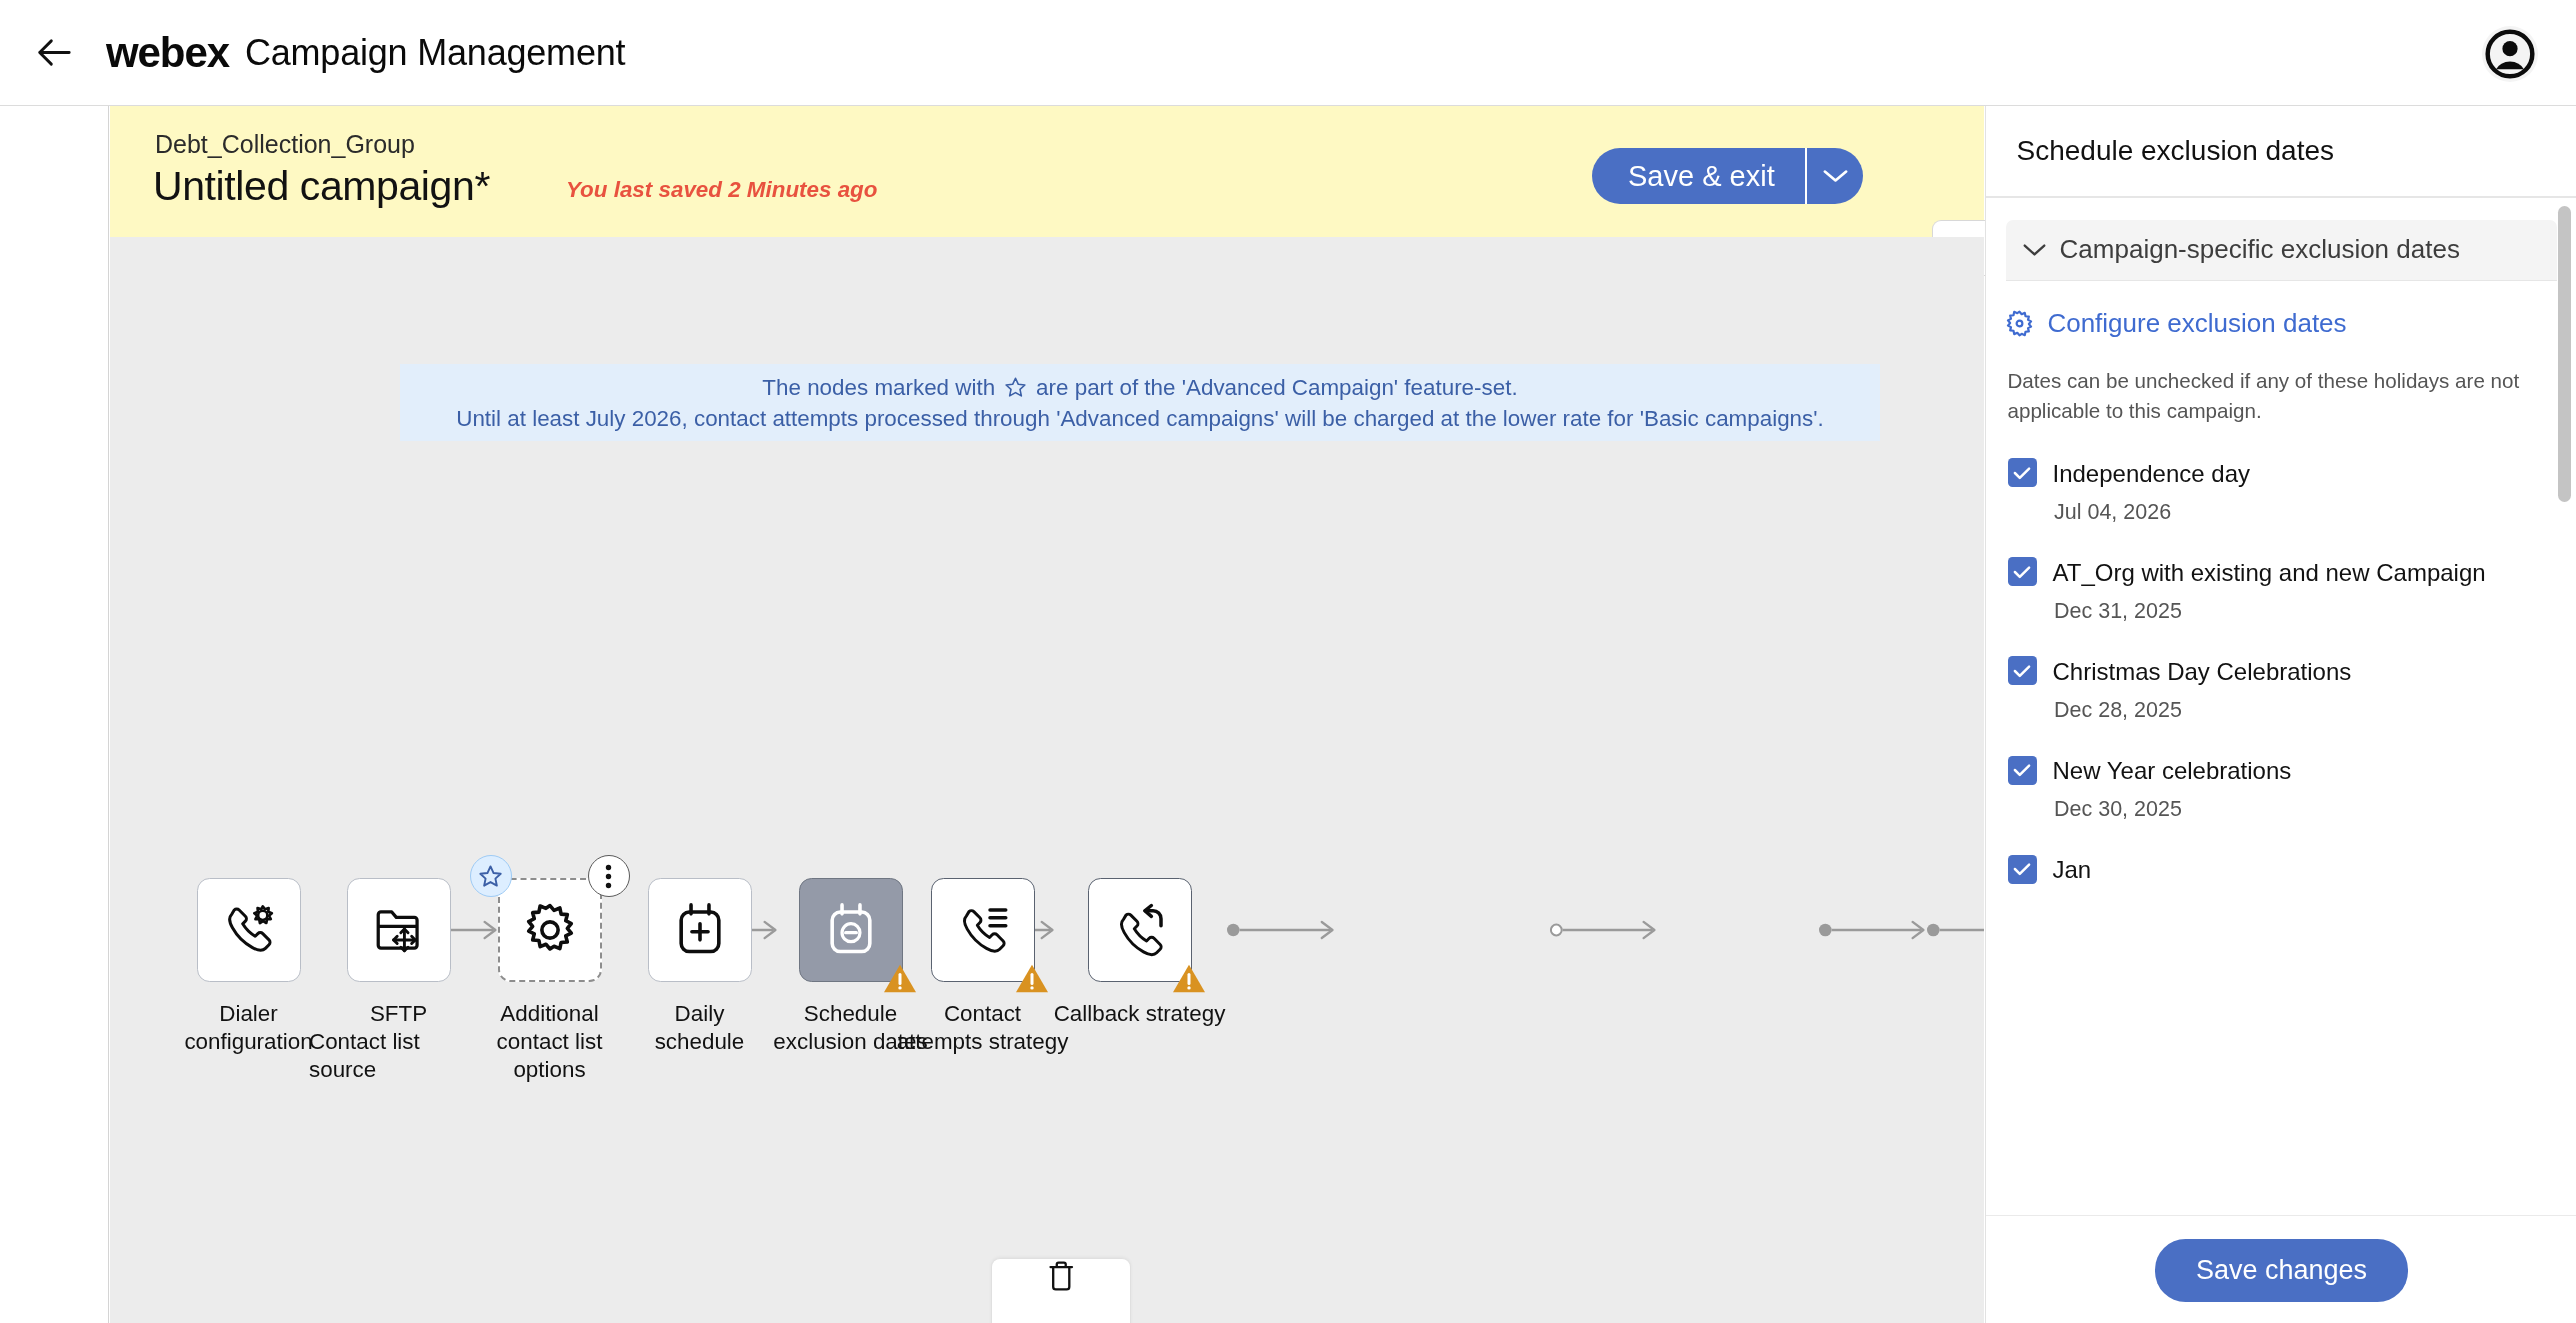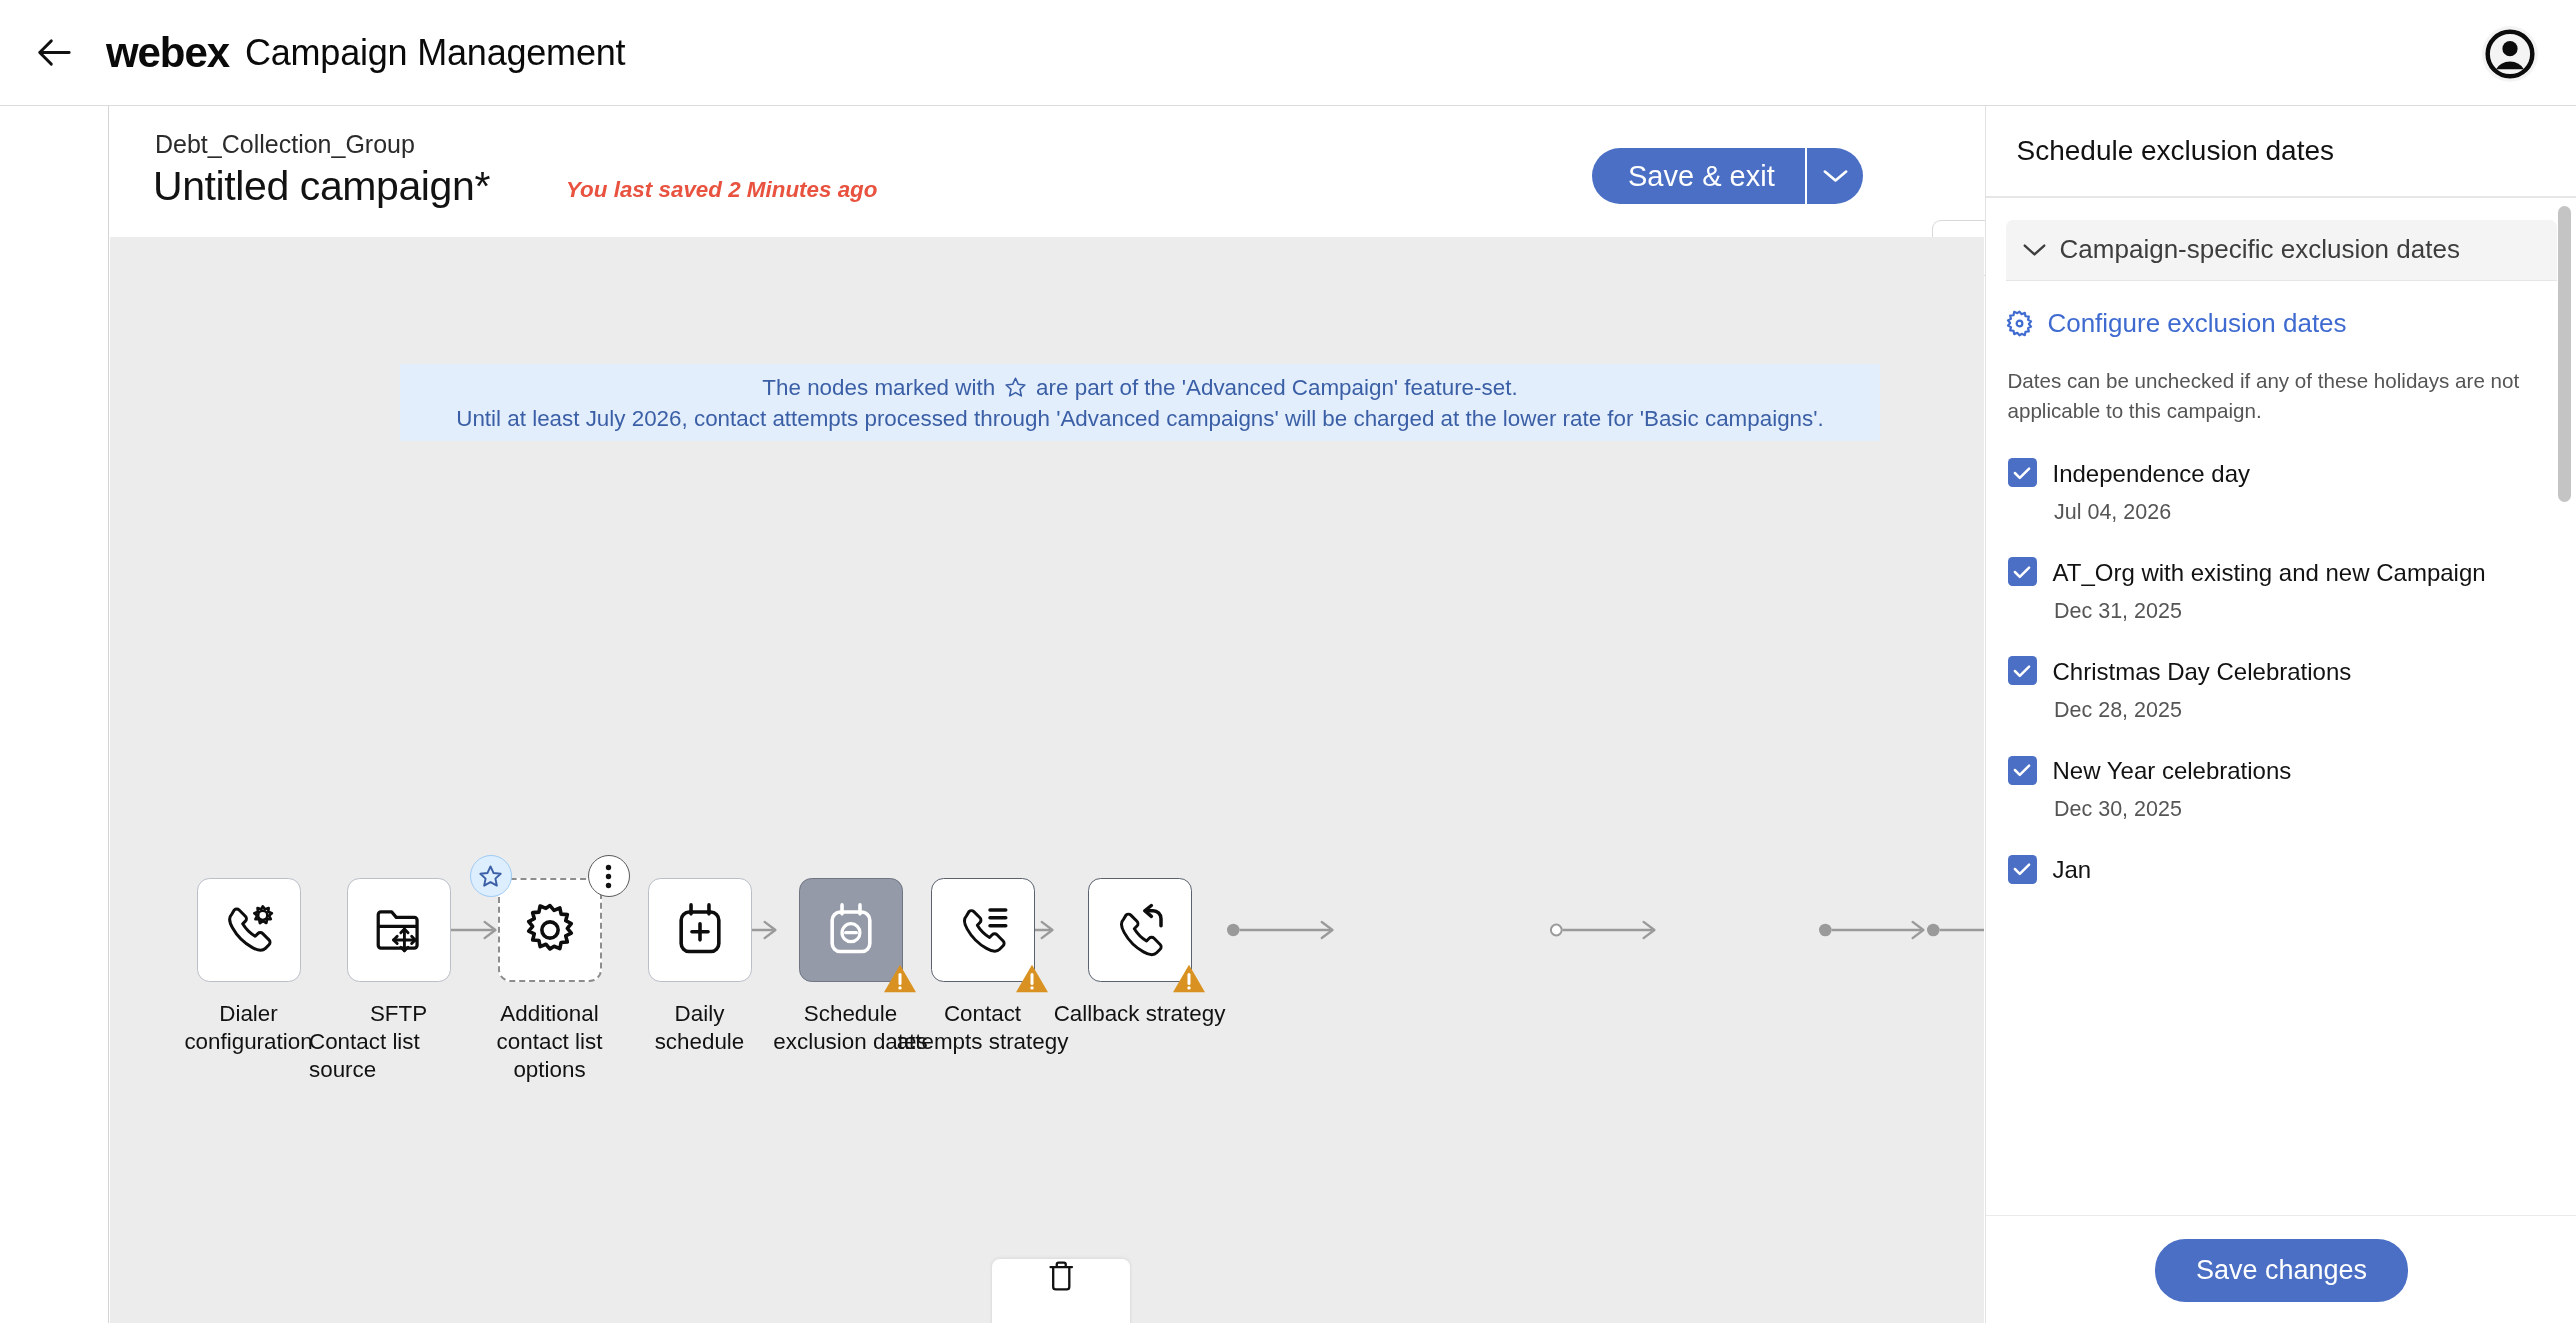--- a/index.html
+++ b/index.html
@@ -45,21 +45,21 @@
   }
 
   
   .center {
     position: absolute; left: 110px; top: 106px;
     width: 1874px; height: 1218px;
     background: #ececec;
   }
   .camp-header {
     position: absolute; left: 0; top: 0; width: 1874px; height: 131px;
-    background: #ffffff;
+    background: #fef9c3;
   }
   .camp-group {
     position: absolute; left: 45px; top: 24px;
     font-size: 25px; color: #2b2b2b;
   }
   .camp-title {
     position: absolute; left: 43px; top: 57px;
     font-size: 41px; font-weight: 400; color: #121212; letter-spacing: -0.4px;
   }
   .camp-saved {

